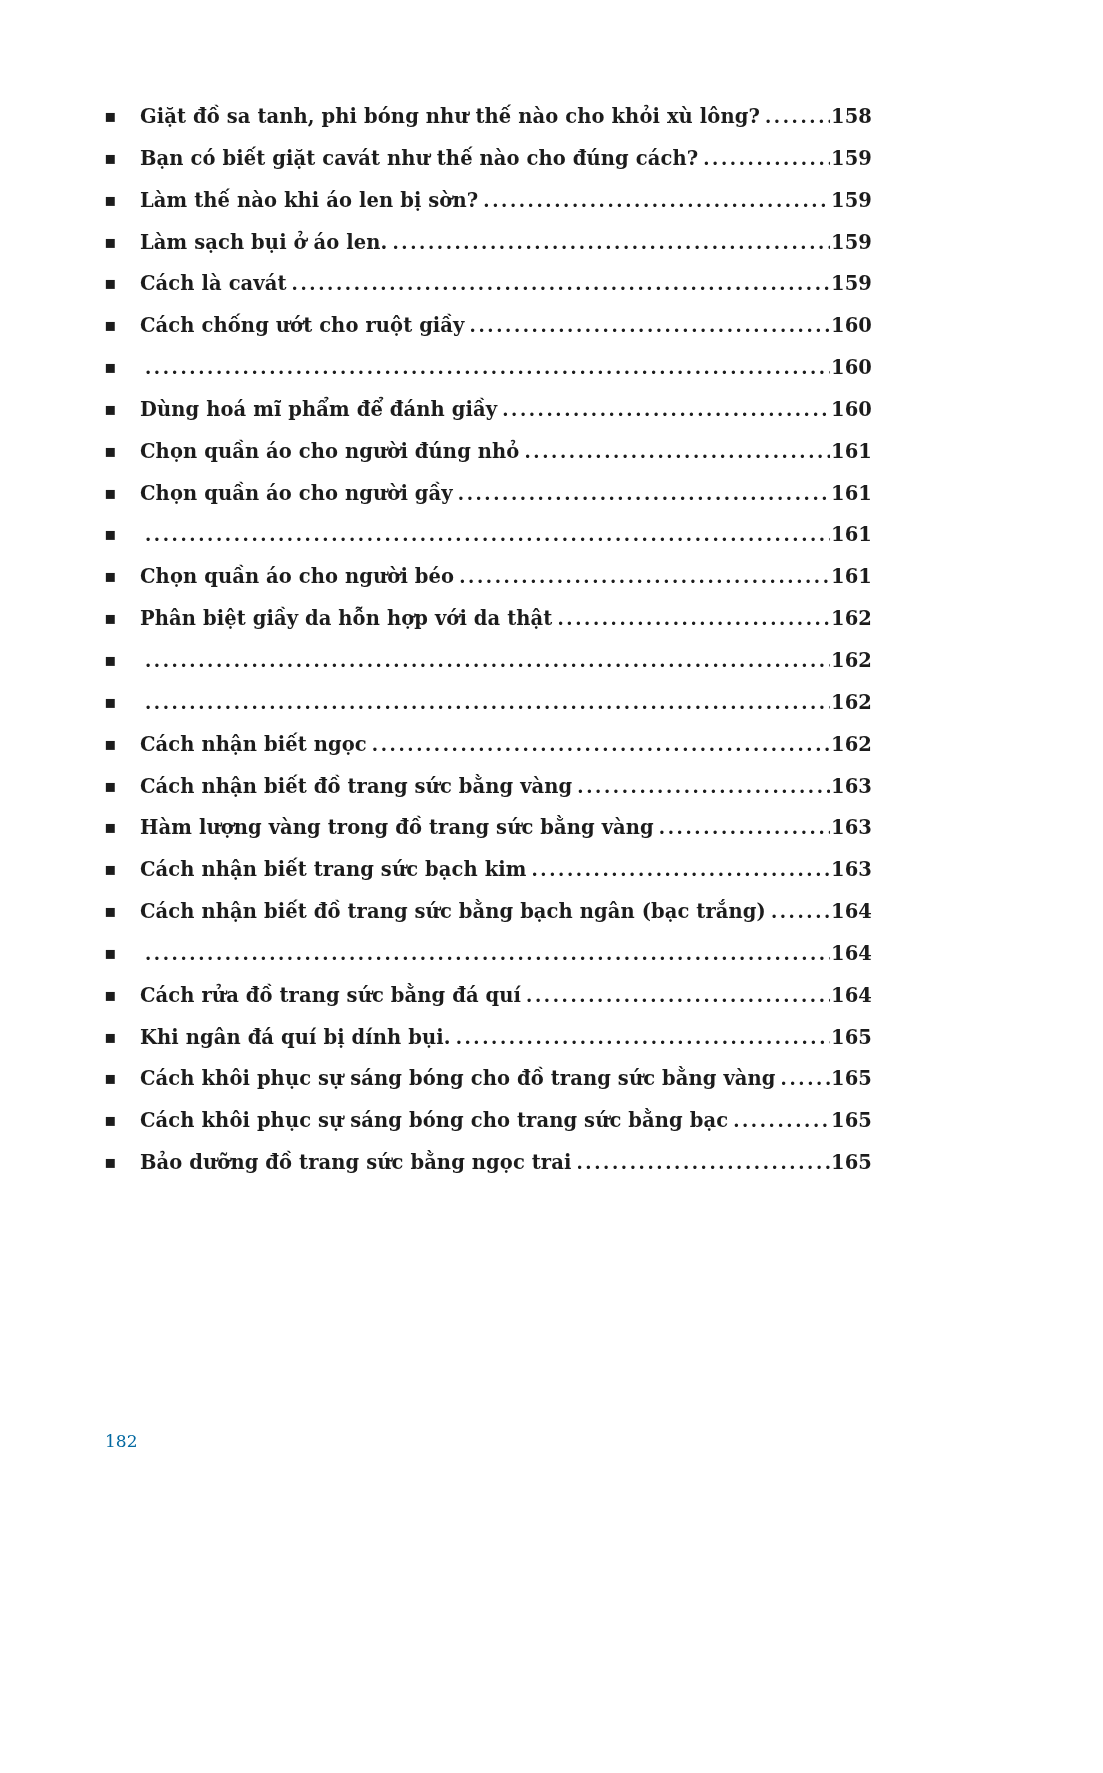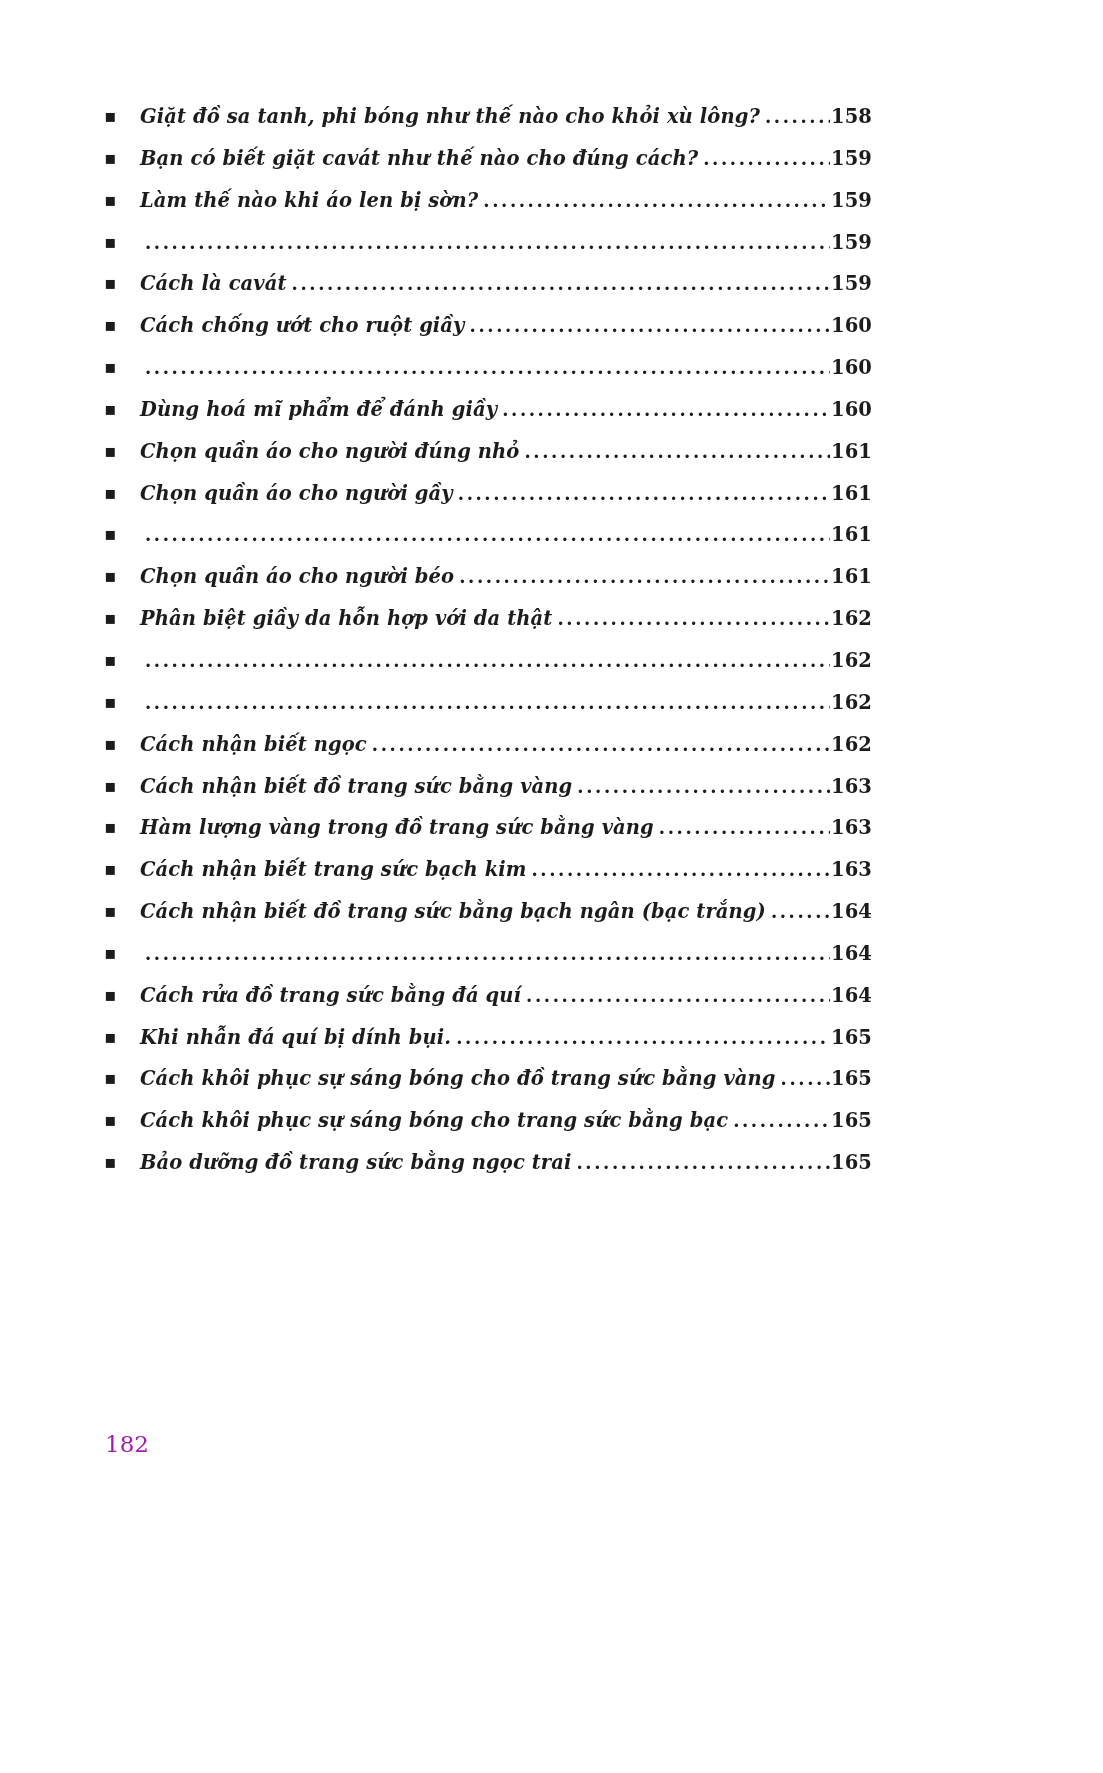--- a/index.html
+++ b/index.html
@@ -33,21 +33,20 @@
   }
   .bullet {
     flex: 0 0 36px;
     font-size: 18px;
     color: #1c1c1c;
     transform: translateY(-1px);
   }
   .title {
     flex: 0 0 auto;
     white-space: nowrap;
-    font-style: italic;
   }
   .leader {
     flex: 1 1 auto;
     overflow: hidden;
     white-space: nowrap;
     margin: 0 1px 0 5px;
     min-width: 6px;
     color: #1c1c1c;
   }
   .leader::after {
@@ -57,23 +56,23 @@
     font-weight: bold;
   }
   .num {
     flex: 0 0 auto;
     white-space: nowrap;
   }
   .folio {
     position: absolute;
     left: 105px;
     top: 1431px;
-    font-size: 23px;
+    font-size: 17px;
     font-weight: normal;
-    color: #a21caf;
+    color: #0369a1;
   }
 </style>
 </head>
 <body>
 
 <div class="sheet">
   <ul class="toc" id="toc-list">
   <li>
     <span class="bullet">▪</span>
     <span class="title">Giặt đồ sa tanh, phi bóng như thế nào cho khỏi xù lông?</span>
@@ -90,20 +89,21 @@
 
   <li>
     <span class="bullet">▪</span>
     <span class="title">Làm thế nào khi áo len bị sờn?</span>
     <span class="leader"></span>
     <span class="num">159</span>
   </li>
 
   <li>
     <span class="bullet">▪</span>
+    <span class="title">Làm sạch bụi ở áo len.</span>
     <span class="leader"></span>
     <span class="num">159</span>
   </li>
 
   <li>
     <span class="bullet">▪</span>
     <span class="title">Cách là cavát</span>
     <span class="leader"></span>
     <span class="num">159</span>
   </li>
@@ -217,21 +217,21 @@
 
   <li>
     <span class="bullet">▪</span>
     <span class="title">Cách rửa đồ trang sức bằng đá quí</span>
     <span class="leader"></span>
     <span class="num">164</span>
   </li>
 
   <li>
     <span class="bullet">▪</span>
-    <span class="title">Khi nhẫn đá quí bị dính bụi.</span>
+    <span class="title">Khi ngân đá quí bị dính bụi.</span>
     <span class="leader"></span>
     <span class="num">165</span>
   </li>
 
   <li>
     <span class="bullet">▪</span>
     <span class="title">Cách khôi phục sự sáng bóng cho đồ trang sức bằng vàng</span>
     <span class="leader"></span>
     <span class="num">165</span>
   </li>

